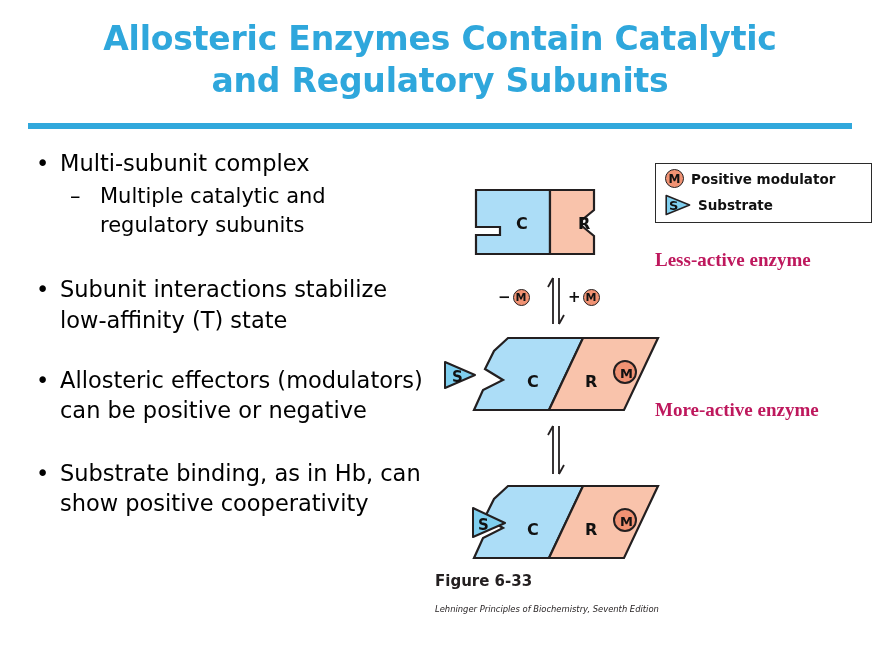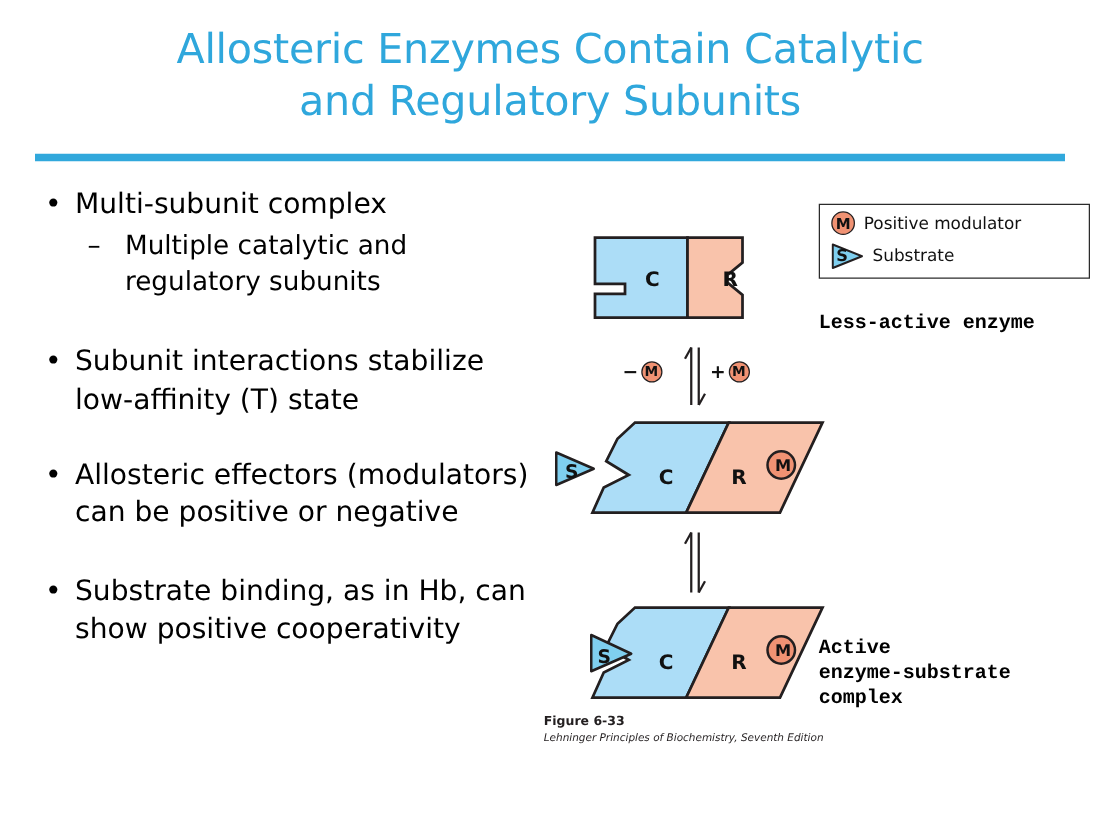--- a/index.html
+++ b/index.html
@@ -17,21 +17,21 @@
 
   
   #slide-title {
     position: absolute;
     left: 28px;
     top: 18px;
     width: 824px;
     text-align: center;
     color: #2FA7DC;
     font-family: "DejaVu Sans", sans-serif;
-    font-weight: normal;
+    font-weight: bold;
     font-size: 33px;
     line-height: 1.27;
     letter-spacing: -0.2px;
   }
   #title-rule {
     position: absolute;
     left: 28px;
     top: 123px;
     width: 824px;
     height: 6px;
@@ -81,25 +81,25 @@
   
   #figure {
     position: absolute;
     left: 430px;
     top: 150px;
     width: 450px;
     height: 470px;
   }
   .fig-label {
     position: absolute;
-    font-family: Liberation Mono, monospace;
-    font-weight: bold;
-    font-size: 16px;
+    font-family: Liberation Serif, serif;
+    font-weight: bold;
+    font-size: 19px;
     line-height: 1.25;
-    color: #000000;
+    color: #be185d;
   }
 
   
   #legend-box {
     position: absolute;
     left: 225px;
     top: 13px;
     width: 215px;
     height: 58px;
     border: 1.4px solid #2b2b2b;
@@ -109,21 +109,21 @@
     position: absolute;
     left: 9px;
     display: flex;
     align-items: center;
     gap: 7px;
   }
   .legend-row.r1 { top: 5px; }
   .legend-row.r2 { top: 30px; }
   .legend-text {
     font-family: "DejaVu Sans", sans-serif;
-    font-weight: normal;
+    font-weight: bold;
     font-size: 13.5px;
     color: #111111;
     white-space: nowrap;
   }
 
   
   .mod-circle {
     width: 19px;
     height: 19px;
     border-radius: 50%;
@@ -186,29 +186,29 @@
   
   #fig-caption {
     position: absolute;
     left: 5px;
     top: 422px;
     width: 260px;
   }
   #fig-caption .cap-title {
     font-family: "DejaVu Sans", sans-serif;
     font-weight: bold;
-    font-size: 10px;
+    font-size: 15px;
     color: #231f20;
   }
   #fig-caption .cap-sub {
     font-family: "DejaVu Sans", sans-serif;
     font-style: italic;
     font-size: 8.4px;
     color: #231f20;
-    margin-top: 2px;
+    margin-top: 14px;
   }
 </style>
 </head>
 <body>
 
 <div id="slide-title">
   <div>Allosteric Enzymes Contain Catalytic</div>
   <div>and Regulatory Subunits</div>
 </div>
 <div id="title-rule"></div>
@@ -304,43 +304,39 @@
     <path d="M148,6 L223,6 L189,78 L114,78 Z" fill="#F9C3AB" stroke="#231F20" stroke-width="2.2" stroke-linejoin="miter"></path>
 
     <polygon points="10,30 40,43 10,56" fill="#7FCFEF" stroke="#231F20" stroke-width="2" stroke-linejoin="round"></polygon>
 
     <circle cx="190" cy="40" r="11" fill="#F09273" stroke="#231F20" stroke-width="2"></circle>
   </svg>
   <span class="subunit-letter" style="left:97px; top:222px;">C</span>
   <span class="subunit-letter" style="left:155px; top:222px;">R</span>
   <span class="subunit-letter" style="left:190px; top:216px; font-size:13px;">M</span>
   <span class="subunit-letter" style="left:22px; top:218px; font-size:15px;">S</span>
+  <div class="fig-label" style="left:225px; top:248px;">More-active enzyme</div>
 
   <svg class="equil" style="left:116px; top:272px;" width="20" height="56">
     <line x1="7" y1="4" x2="7" y2="52" stroke="#231F20" stroke-width="1.8"></line>
     <line x1="13" y1="4" x2="13" y2="52" stroke="#231F20" stroke-width="1.8"></line>
     <line x1="7" y1="4" x2="2" y2="13" stroke="#231F20" stroke-width="1.8"></line>
     <line x1="13" y1="52" x2="18" y2="43" stroke="#231F20" stroke-width="1.8"></line>
   </svg>
 
   <svg class="shape-svg" style="left:5px; top:330px;" width="230" height="85">
     <path d="M73,6 L148,6 L114,78 L39,78 L48,58 L68,48 L50,37 L59,19 Z" fill="#ACDDF7" stroke="#231F20" stroke-width="2.2" stroke-linejoin="miter"></path>
     <path d="M148,6 L223,6 L189,78 L114,78 Z" fill="#F9C3AB" stroke="#231F20" stroke-width="2.2" stroke-linejoin="miter"></path>
 
     <polygon points="38,28 70,43 38,57" fill="#7FCFEF" stroke="#231F20" stroke-width="2" stroke-linejoin="round"></polygon>
     <circle cx="190" cy="40" r="11" fill="#F09273" stroke="#231F20" stroke-width="2"></circle>
   </svg>
   <span class="subunit-letter" style="left:97px; top:370px;">C</span>
   <span class="subunit-letter" style="left:155px; top:370px;">R</span>
   <span class="subunit-letter" style="left:190px; top:364px; font-size:13px;">M</span>
   <span class="subunit-letter" style="left:48px; top:366px; font-size:15px;">S</span>
-  <div class="fig-label" style="left:225px; top:358px;">
-    <div>Active</div>
-    <div>enzyme-substrate</div>
-    <div>complex</div>
-  </div>
 
   <div id="fig-caption">
     <div class="cap-title">Figure 6-33</div>
     <div class="cap-sub">Lehninger Principles of Biochemistry, Seventh Edition</div>
   </div>
 
 </div>
 
 </body></html>

